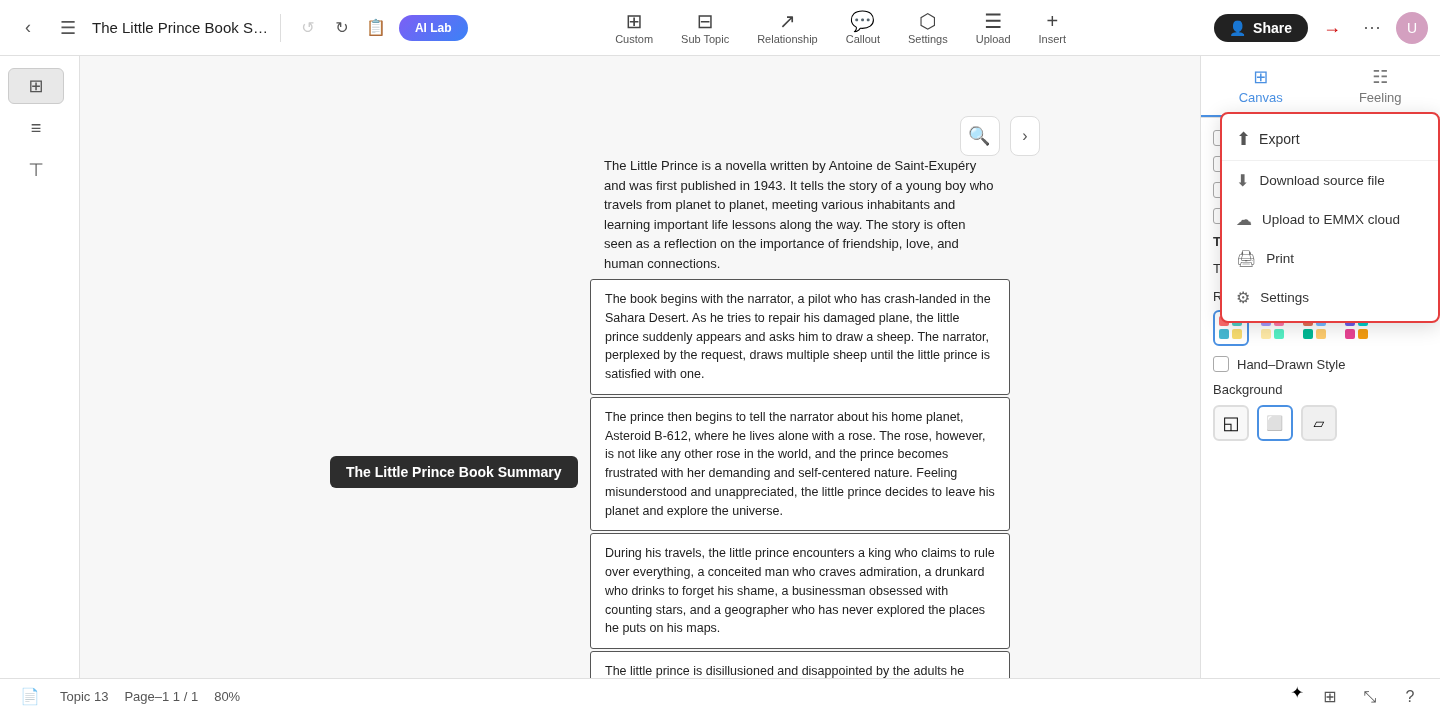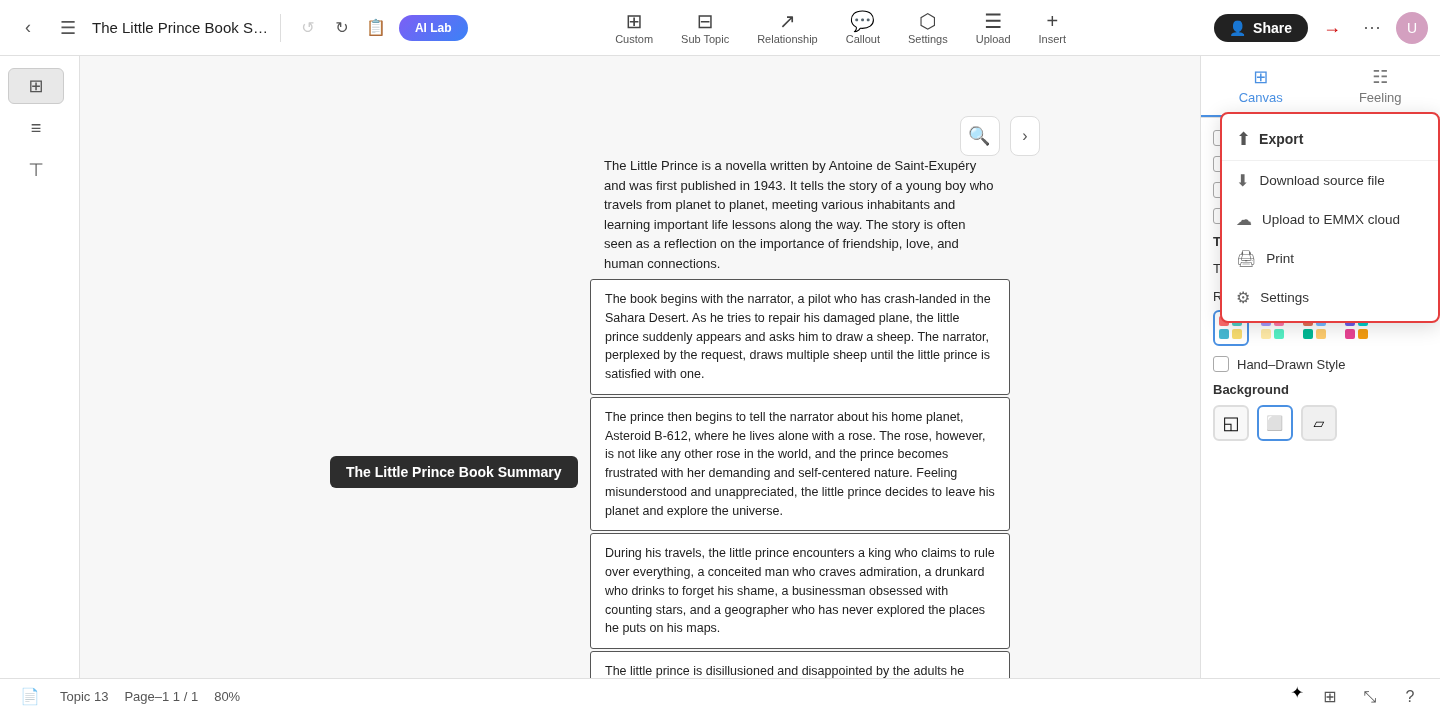--- a/index.html
+++ b/index.html
@@ -205,21 +205,21 @@
     .color-dropdown { font-size: 14px; cursor: pointer; color: #666; }
 
     .hand-drawn-row {
       display: flex; align-items: center; gap: 8px; margin-bottom: 10px;
     }
     .custom-theme-btn {
       width: 100%; padding: 8px; background: #fff; border: 1px solid #ddd;
       border-radius: 6px; font-size: 13px; color: #333; cursor: pointer;
       text-align: center; margin-bottom: 12px;
     }
-    .background-title { font-size: 13px; font-weight: 700; color: #333; margin-bottom: 8px; }
+    .background-title { font-size: 13px; font-weight: 400; color: #333; margin-bottom: 8px; }
     .bg-options { display: flex; gap: 8px; }
     .bg-opt {
       width: 36px; height: 36px; border: 2px solid #ddd; border-radius: 6px;
       cursor: pointer; display: flex; align-items: center; justify-content: center;
       font-size: 14px;
     }
     .bg-opt.active { border-color: #4a90e2; }
 
     
     .export-dropdown {
@@ -231,21 +231,21 @@
       border: 2px solid #e53e3e;
       border-radius: 8px;
       box-shadow: 0 4px 20px rgba(0,0,0,0.15);
       z-index: 1000;
       padding: 4px 0;
     }
     .export-dropdown-header {
       display: flex; align-items: center; padding: 10px 14px;
       border-bottom: 1px solid #f0f0f0; gap: 8px;
     }
-    .export-dropdown-title { font-size: 14px; font-weight: 700; color: #333; }
+    .export-dropdown-title { font-size: 14px; font-weight: 400; color: #333; }
     .export-header-icon { font-size: 18px; color: #555; }
     .export-dropdown-item {
       display: flex; align-items: center; gap: 10px; padding: 10px 14px;
       cursor: pointer; font-size: 13.5px; color: #333;
     }
     .export-item-icon { font-size: 16px; color: #666; }
   </style>
 </head>
 <body>
 

